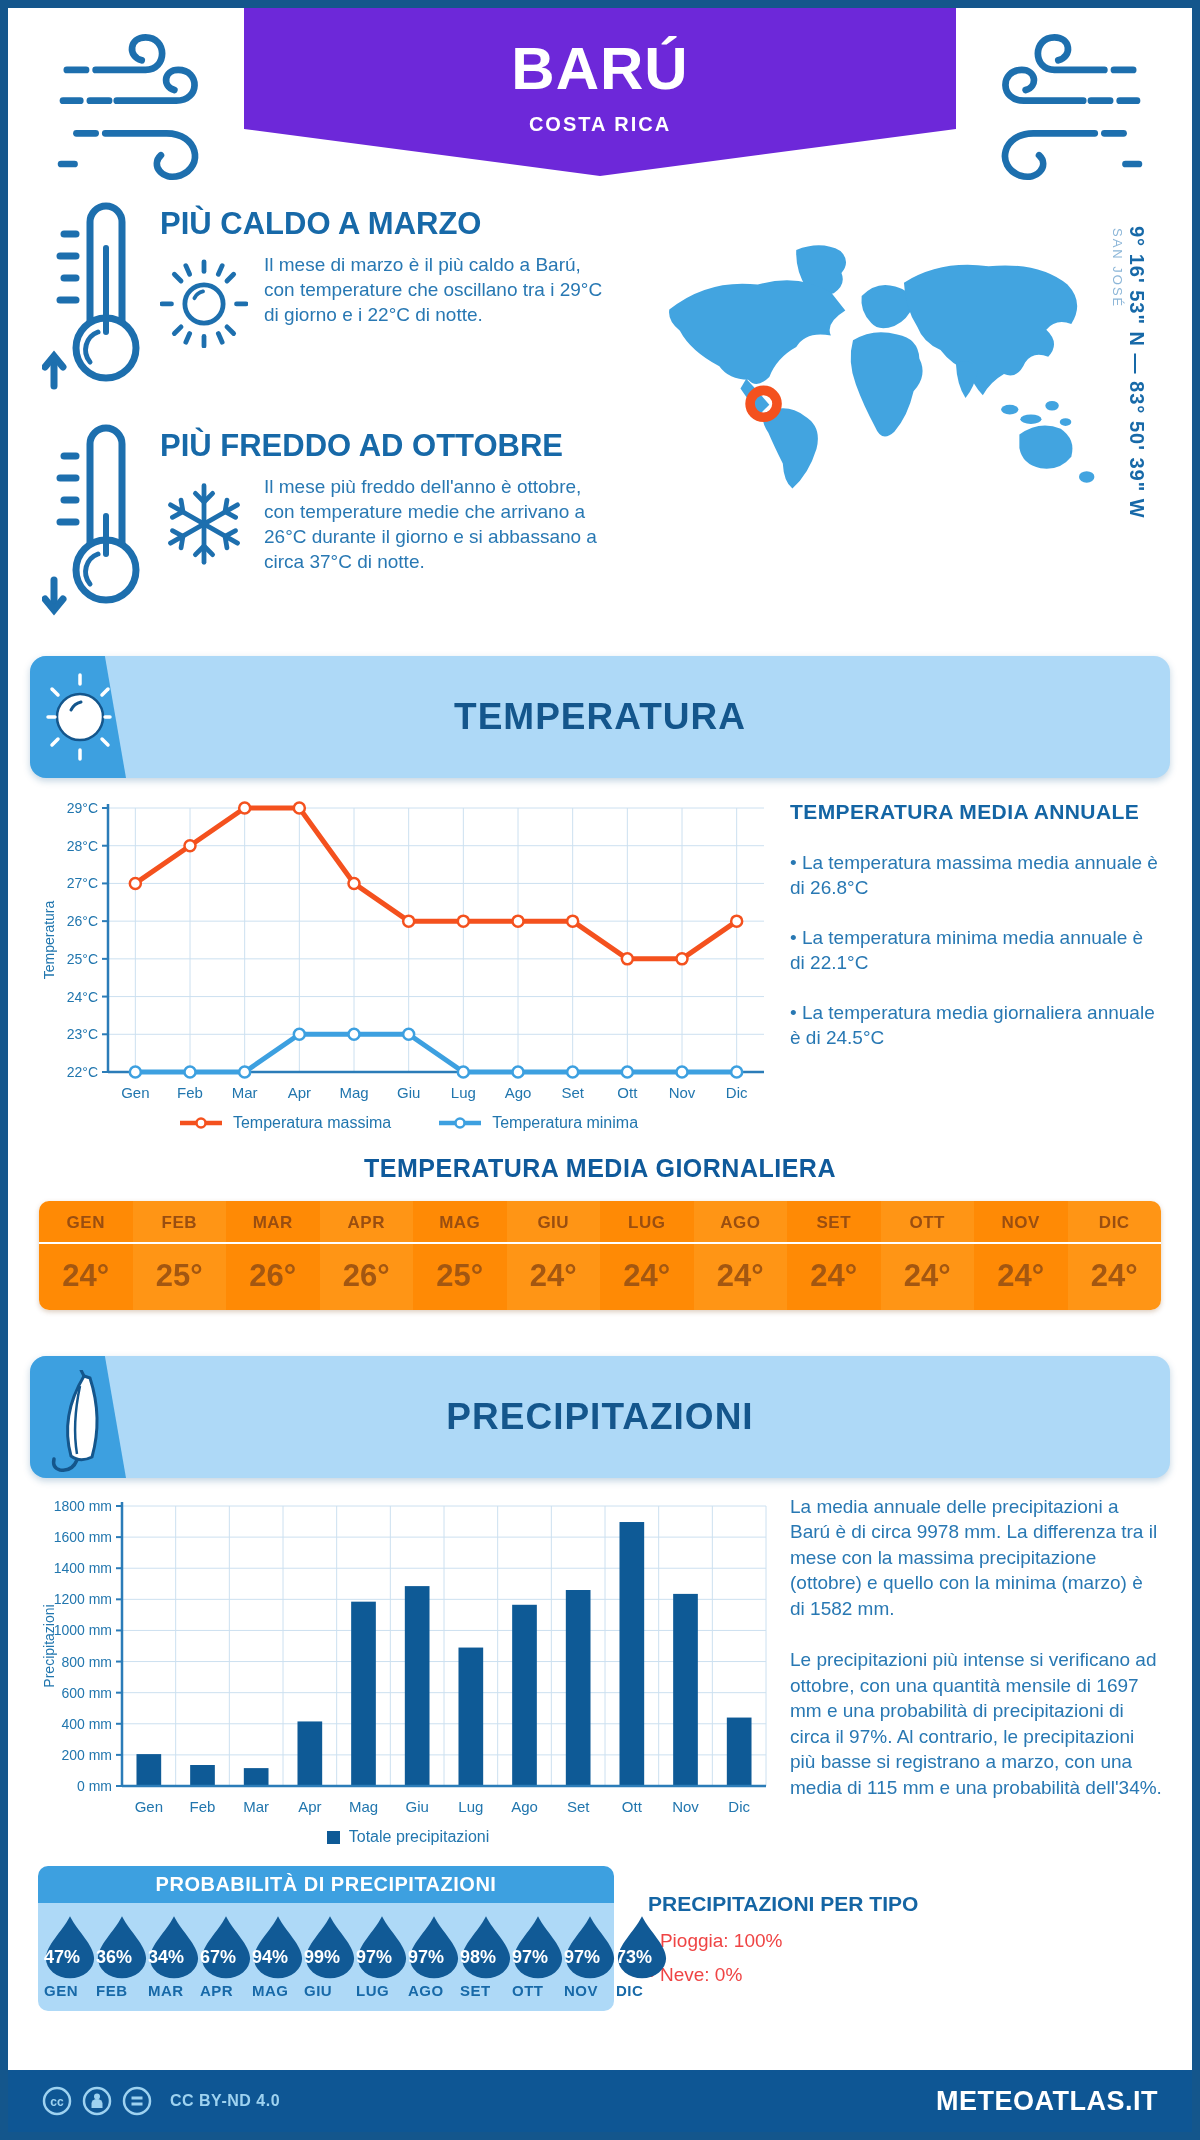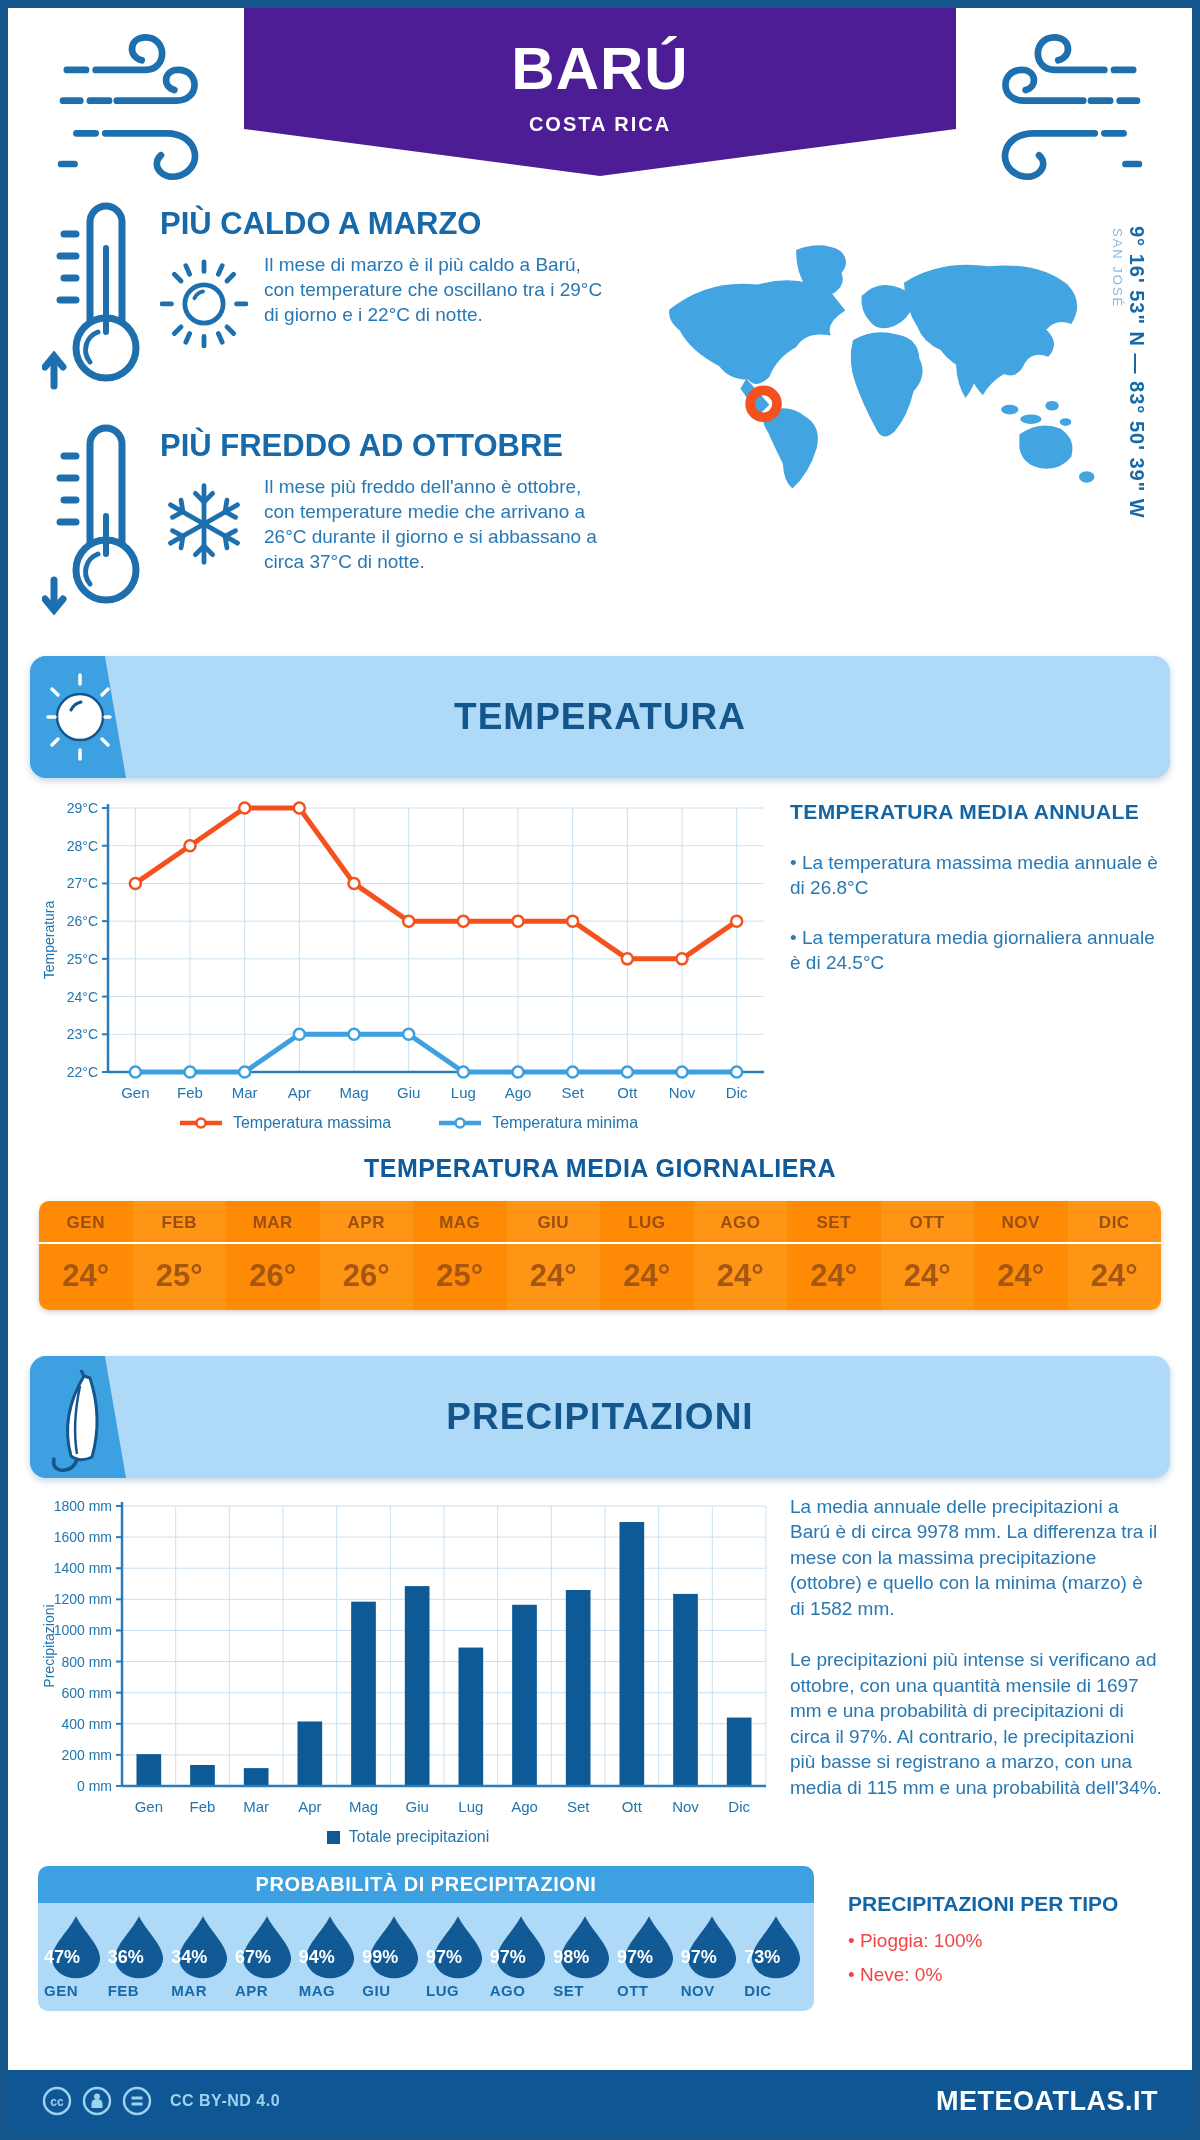--- a/index.html
+++ b/index.html
@@ -5,21 +5,21 @@
   html,body{margin:0;padding:0;background:#e8eef3;font-family:"Liberation Sans",sans-serif;}
   .page{position:relative;width:1200px;height:2140px;margin:0 auto;background:#fff;
         border:8px solid #14568C;box-sizing:border-box;overflow:hidden;}
 
   
   .header{position:relative;height:178px;}
   .wind{position:absolute;top:12px;width:178px;height:168px;}
   .wind.left{left:38px;}
   .wind.right{right:38px;transform:scaleX(-1);}
   .pennant{position:absolute;left:50%;transform:translateX(-50%);top:0;width:712px;height:168px;
-           background:#4c1d95;clip-path:polygon(0 0,100% 0,100% 72%,50% 100%,0 72%);
+           background:#6d28d9;clip-path:polygon(0 0,100% 0,100% 72%,50% 100%,0 72%);
            text-align:center;color:#fff;}
   .pennant h1{margin:26px 0 0;font-size:60px;letter-spacing:1px;}
   .pennant .sub{margin-top:10px;font-size:20px;letter-spacing:2px;font-weight:bold;}
 
   
   .highlights{display:flex;padding:12px 34px 0 34px;}
   .hl-col{width:610px;}
   .hl{display:flex;margin-bottom:26px;}
   .hl-thermo{width:118px;flex:none;}
   .hl-body h2{margin:8px 0 10px;font-size:31px;color:#1769A8;}
@@ -56,21 +56,21 @@
   .temp-table{width:1122px;margin:0 auto;border-radius:10px;overflow:hidden;
               box-shadow:0 2px 5px rgba(120,60,0,.25);}
   .temp-table .row{display:grid;grid-template-columns:repeat(12,1fr);}
   .temp-table .row.hdr .cell{padding:12px 0 9px;font-size:17px;font-weight:bold;color:#9A4E10;letter-spacing:.5px;}
   .temp-table .row.val .cell{padding:14px 17px 16px;font-size:31px;font-weight:bold;color:#A35711;border-top:2px solid #fff;}
   .temp-table .cell{text-align:center;background:#FF8A05;}
   .temp-table .cell.alt{background:#FF9515;}
 
   
   .prob-row{display:flex;padding:20px 30px 0 30px;}
-  .prob-panel{width:776px;flex:none;}
+  .prob-panel{width:576px;flex:none;}
   .prob-head{background:#3DA0E0;color:#fff;text-align:center;font-size:20px;font-weight:bold;
              letter-spacing:.5px;padding:7px 0;border-radius:10px 10px 0 0;}
   .prob-body{background:#AED9F7;border-radius:0 0 10px 10px;display:grid;
              grid-template-columns:repeat(12,1fr);padding:12px 6px 12px;}
   .drop{position:relative;text-align:left;}
   .drop .pct{position:absolute;left:0;right:0;top:32px;color:#fff;font-weight:bold;font-size:18px;}
   .drop .mon{margin-top:3px;font-size:15px;font-weight:bold;color:#1769A8;letter-spacing:.5px;}
   .types{width:380px;margin-left:34px;padding-top:26px;}
   .types h3{margin:0 0 14px;font-size:21px;color:#1465A4;}
   .types .bullet{font-size:19px;color:#ef4444;margin-bottom:12px;}
@@ -344,20 +344,21 @@
               <circle cx="23" cy="7" r="4.5" fill="#fff" stroke="#3DA0E0" stroke-width="2.5"></circle>
             </svg>
             <span>Temperatura minima</span>
           </div>
         </div>
     </div>
     <div class="side-col">
       <h3>TEMPERATURA MEDIA ANNUALE</h3>
       <div id="annual-bullets">
           <div class="bullet">• La temperatura massima media annuale è di 26.8°C</div>
+          <div class="bullet">• La temperatura minima media annuale è di 22.1°C</div>
           <div class="bullet">• La temperatura media giornaliera annuale è di 24.5°C</div>
         </div>
     </div>
   </div>
 
   <div class="daily">
     <h3>TEMPERATURA MEDIA GIORNALIERA</h3>
     <div class="temp-table" id="temp-table">
         <div class="row hdr">
           <div class="cell">GEN</div>

